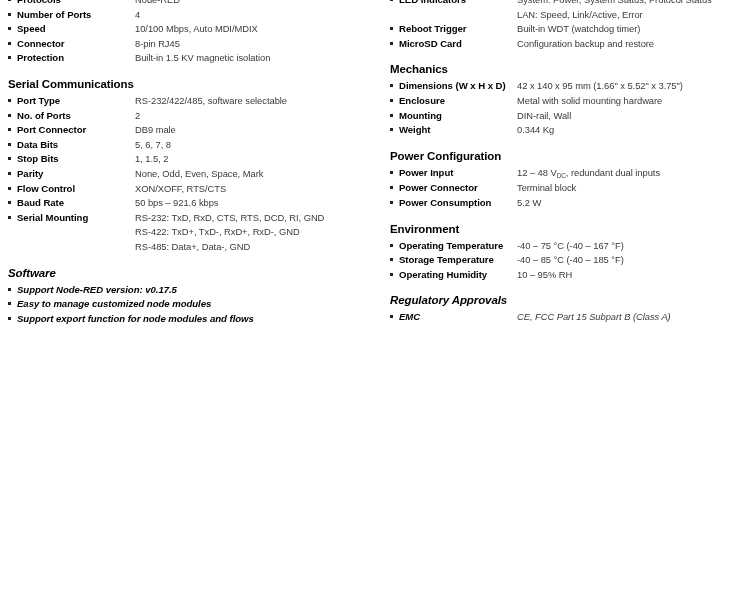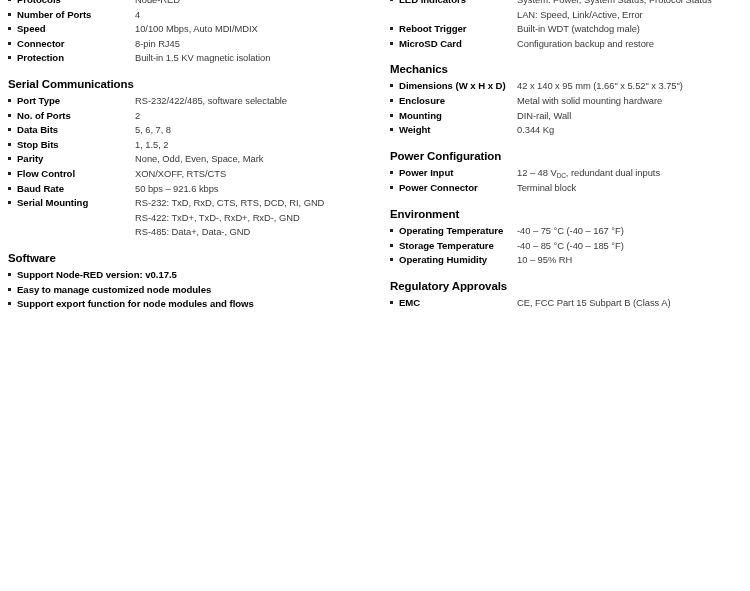--- a/index.html
+++ b/index.html
@@ -38,21 +38,21 @@
   
   .section-title {
     font-size: 11.5px;
     font-weight: bold;
     color: #000000;
     letter-spacing: -0.1px;
     margin: 0 0 3px 0;
     line-height: 14px;
   }
   .section { margin-bottom: 11px; }
-  .section:last-child { margin-bottom: 16px; }
+  .section:last-child { margin-bottom: 16px; font-style: italic; }
 
   
   .row {
     position: relative;
     display: flex;
     align-items: flex-start;
     line-height: 14.6px;
     margin: 0;
     padding: 0 0 0 9px;
   }
@@ -148,20 +148,25 @@
           <span class="label">Port Type</span>
           <span class="value">RS-232/422/485, software selectable</span>
         </div>
         <div class="row">
           <span class="bullet"></span>
           <span class="label">No. of Ports</span>
           <span class="value">2</span>
         </div>
         <div class="row">
           <span class="bullet"></span>
+          <span class="label">Port Connector</span>
+          <span class="value">DB9 male</span>
+        </div>
+        <div class="row">
+          <span class="bullet"></span>
           <span class="label">Data Bits</span>
           <span class="value">5, 6, 7, 8</span>
         </div>
         <div class="row">
           <span class="bullet"></span>
           <span class="label">Stop Bits</span>
           <span class="value">1, 1.5, 2</span>
         </div>
         <div class="row">
           <span class="bullet"></span>
@@ -210,21 +215,21 @@
           <span class="bullet"></span>
           <span class="label">LED Indicators</span>
           <span class="value value-lines">
             <span class="vline">System: Power, System Status, Protocol Status</span>
             <span class="vline">LAN: Speed, Link/Active, Error</span>
           </span>
         </div>
         <div class="row">
           <span class="bullet"></span>
           <span class="label">Reboot Trigger</span>
-          <span class="value">Built-in WDT (watchdog male)</span>
+          <span class="value">Built-in WDT (watchdog timer)</span>
         </div>
         <div class="row">
           <span class="bullet"></span>
           <span class="label">MicroSD Card</span>
           <span class="value">Configuration backup and restore</span>
         </div>
       </div>
       <div class="section">
         <div class="section-title">Mechanics</div>
         <div class="row">
@@ -253,20 +258,25 @@
         <div class="row">
           <span class="bullet"></span>
           <span class="label">Power Input</span>
           <span class="value">12 – 48 V<sub>DC</sub>, redundant dual inputs</span>
         </div>
         <div class="row">
           <span class="bullet"></span>
           <span class="label">Power Connector</span>
           <span class="value">Terminal block</span>
         </div>
+        <div class="row">
+          <span class="bullet"></span>
+          <span class="label">Power Consumption</span>
+          <span class="value">5.2 W</span>
+        </div>
       </div>
       <div class="section">
         <div class="section-title">Environment</div>
         <div class="row">
           <span class="bullet"></span>
           <span class="label">Operating Temperature</span>
           <span class="value">-40 – 75 °C (-40 – 167 °F)</span>
         </div>
         <div class="row">
           <span class="bullet"></span>

